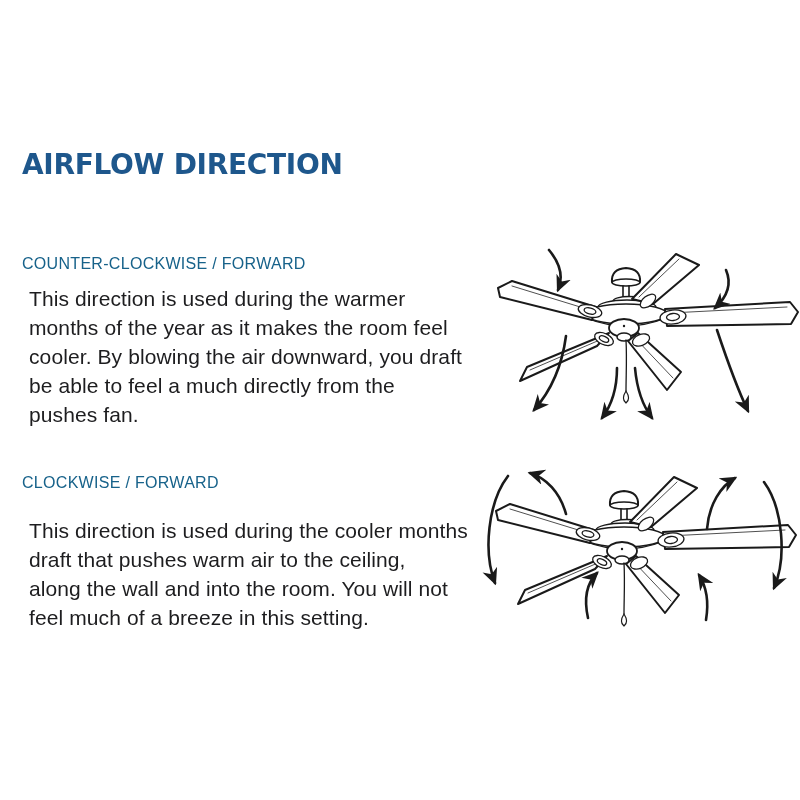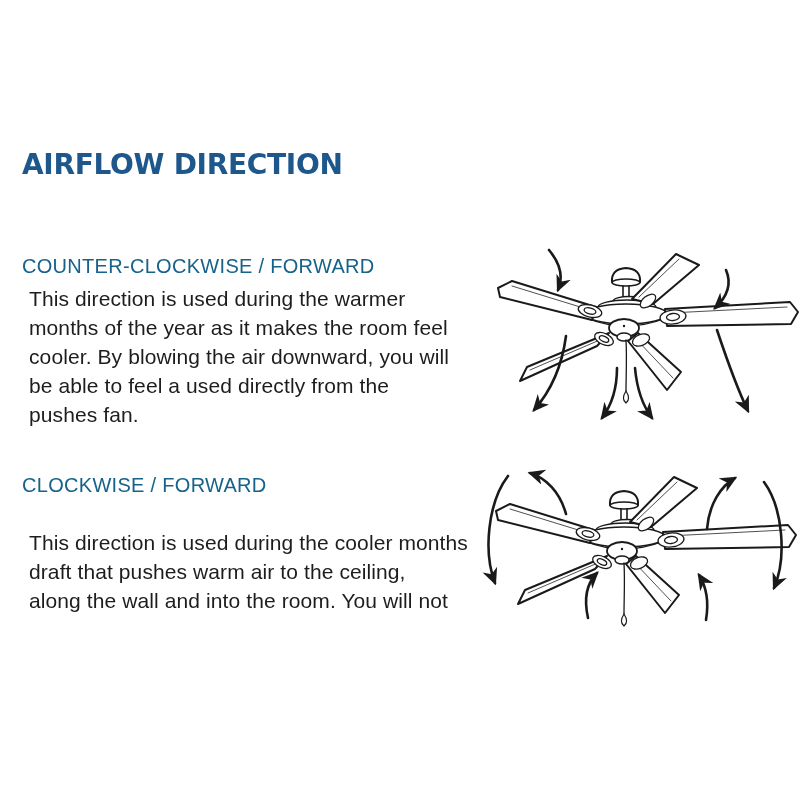--- a/index.html
+++ b/index.html
@@ -17,36 +17,36 @@
     margin: 0;
     font-family: "DejaVu Sans", "Liberation Sans", sans-serif;
     font-size: 28px; font-weight: 700;
     letter-spacing: -0.3px;
     color: #1E578C;
   }
 
   .heading {
     position: absolute; left: 22px;
     margin: 0;
-    font-size: 20px; font-weight: 400;
+    font-size: 16px; font-weight: 400;
     letter-spacing: 0.3px;
     color: #17628A;
     white-space: nowrap;
   }
   .heading-1 { top: 255px; }
   .heading-2 { top: 474px; }
 
   .body {
     position: absolute; left: 22px;
     font-size: 21px; line-height: 29px;
     color: #1D1D1F;
     letter-spacing: 0.1px;
   }
   .body-1 { top: 284px; }
-  .body-2 { top: 528px; }
+  .body-2 { top: 516px; }
   .body .line { white-space: nowrap; margin-left: 7px; }
 
   .fan { position: absolute; margin: 0; }
   .fan svg { display: block; width: 100%; height: 100%; }
   .fan-1 { left: 480px; top: 240px; width: 320px; height: 200px; }
   .fan-2 { left: 478px; top: 460px; width: 320px; height: 225px; }
 
   .defs-holder { position: absolute; width: 0; height: 0; overflow: hidden; }
 </style>
 </head>
@@ -109,22 +109,22 @@
 
 <div class="page">
 
   <h1 class="title">AIRFLOW DIRECTION</h1>
 
   <section>
     <h2 class="heading heading-1">COUNTER-CLOCKWISE / FORWARD</h2>
     <div class="body body-1">
       <div class="line">This direction is used during the warmer</div>
       <div class="line">months of the year as it makes the room feel</div>
-      <div class="line">cooler. By blowing the air downward, you will</div>
-      <div class="line">be able to feel a used directly from the</div>
+      <div class="line">cooler. By blowing the air downward, you draft</div>
+      <div class="line">be able to feel a much directly from the</div>
       <div class="line">pushes fan.</div>
     </div>
 
     <figure class="fan fan-1">
       <svg viewBox="0 0 320 200">
         <g>
           <use href="#fan-sketch" x="0" y="0" width="320" height="200"></use>
         </g>
         <g stroke="#1A1A1A" stroke-width="2.6" fill="none" stroke-linecap="round">
           <path d="M69,10 C79,22 84,36 78,50" marker-end="url(#ah)"></path>
@@ -137,20 +137,21 @@
       </svg>
     </figure>
   </section>
 
   <section>
     <h2 class="heading heading-2">CLOCKWISE / FORWARD</h2>
     <div class="body body-2">
       <div class="line">This direction is used during the cooler months</div>
       <div class="line">draft that pushes warm air to the ceiling,</div>
       <div class="line">along the wall and into the room. You will not</div>
+      <div class="line">feel much of a breeze in this setting.</div>
     </div>
 
     <figure class="fan fan-2">
       <svg viewBox="0 0 320 225">
         <g>
           <use href="#fan-sketch" x="0" y="3" width="320" height="200"></use>
         </g>
         <g stroke="#1A1A1A" stroke-width="2.6" fill="none" stroke-linecap="round">
           <path d="M88,54 C82,32 68,18 52,13" marker-end="url(#ah)"></path>
           <path d="M30,16 C10,42 5,92 17,123" marker-end="url(#ah)"></path>

